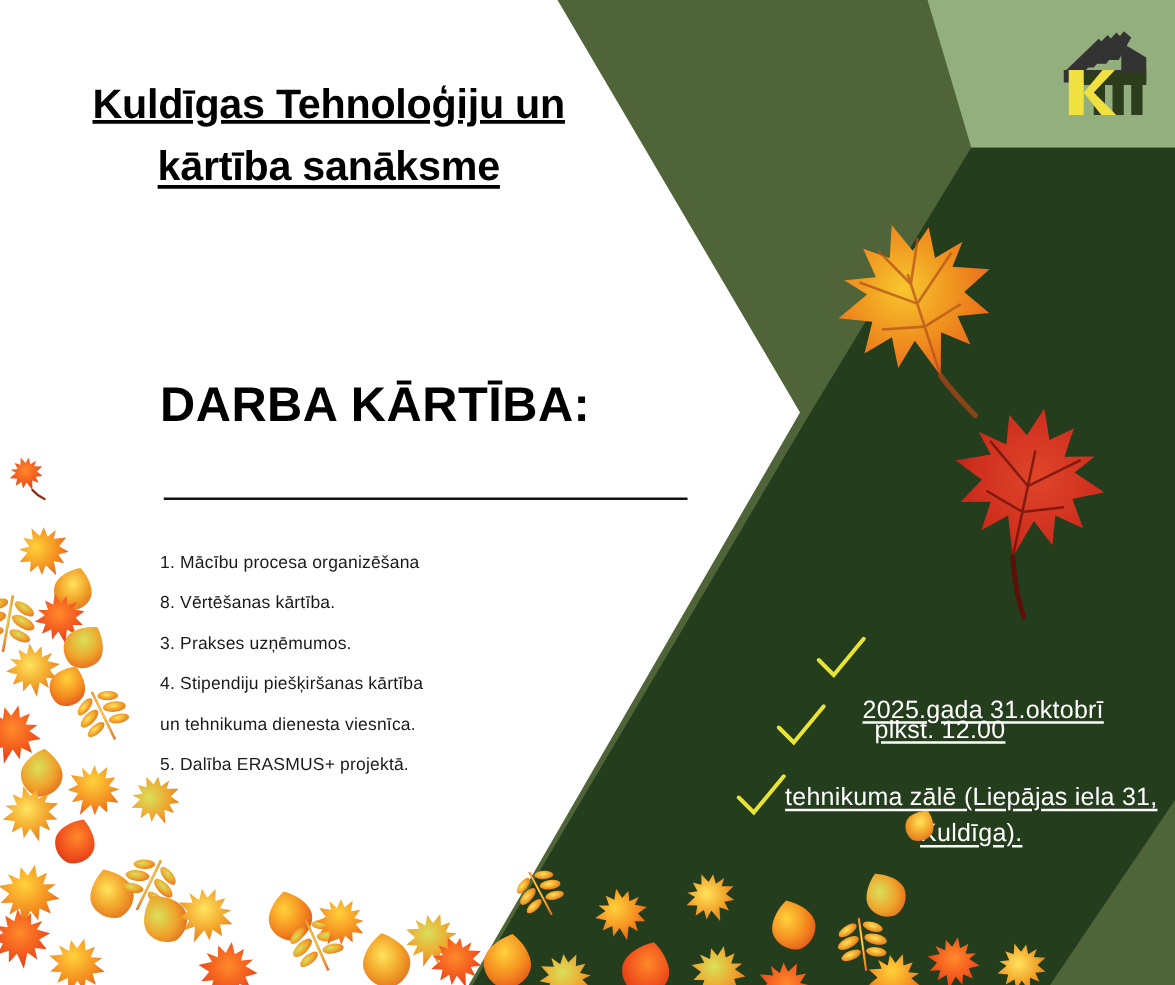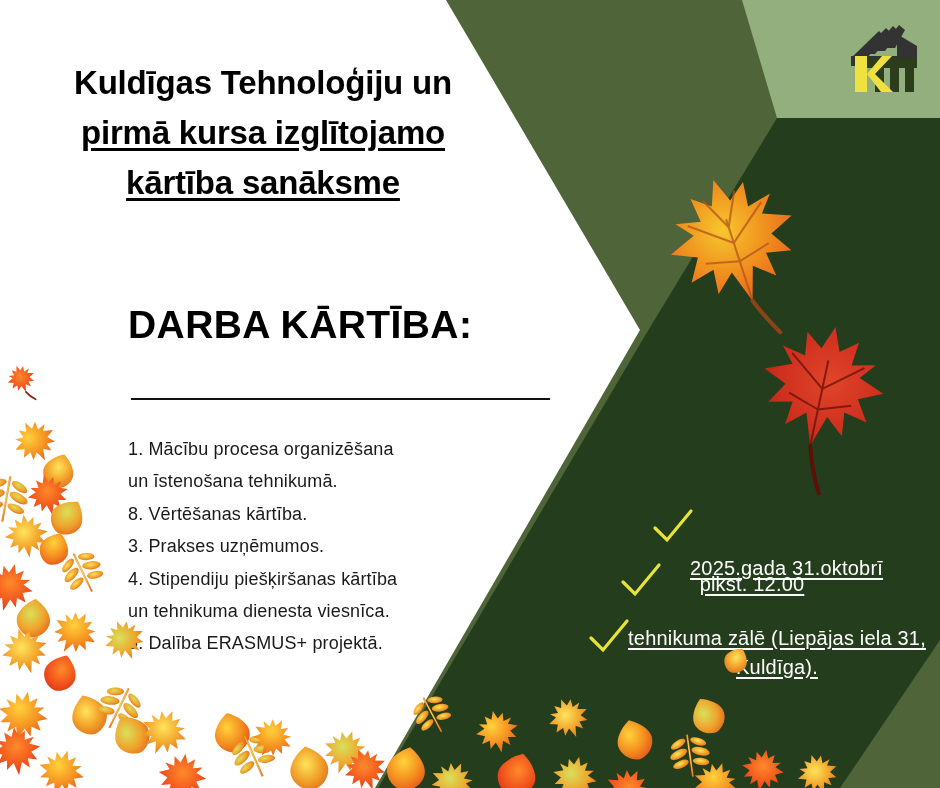--- a/index.html
+++ b/index.html
@@ -23,21 +23,21 @@
     position:absolute;
     left:28px; top:58px;
     width:470px;
     text-align:center;
     color:#000000;
     font-weight:bold;
     font-size:33px;
     line-height:50px;
     letter-spacing:-0.2px;
   }
-  .title-line{display:block;white-space:nowrap;}
+  .title-line{display:block;white-space:nowrap;text-decoration:underline;}
   .title-line.u{text-decoration:underline;text-underline-offset:4px;}
 
   .section-head{
     position:absolute;
     left:128px; top:303px;
     color:#000000;
     font-weight:bold;
     font-size:39px;
     letter-spacing:0.4px;
     white-space:nowrap;
@@ -48,21 +48,21 @@
     left:131px; top:398px;
     width:419px; height:0;
     border-top:2px solid #111111;
   }
 
   .agenda{
     position:absolute;
     left:128px; top:433px;
     width:340px;
     color:#1a1a1a;
-    font-size:18px;
+    font-size:14px;
     line-height:32.4px;
     letter-spacing:0.15px;
     font-weight:400;
   }
   .agenda div{white-space:nowrap;}
 
   
   .check-item{
     position:absolute;
     color:#ffffff;
@@ -105,30 +105,28 @@
 
     <polygon points="777,118 940,118 940,640 840,788 378,788 646,334" fill="#243D1C"></polygon>
 
     <polygon points="742,0 940,0 940,118 777,118" fill="#93AF7D"></polygon>
 
     <polygon points="375,788 446,0 437,0 366,788" fill="#ffffff" opacity="0"></polygon>
   </svg>
 
   <div class="title-block">
     <span class="title-line">Kuldīgas Tehnoloģiju un</span>
-    <span class="title-line u">pirmā kursa izglītojamo</span>
     <span class="title-line u"> kārtība sanāksme </span>
   </div>
 
   <div class="section-head">DARBA KĀRTĪBA:</div>
   <div class="divider"></div>
 
   <div class="agenda">
     <div>1. Mācību procesa organizēšana</div>
-    <div>un īstenošana tehnikumā.</div>
     <div>8. Vērtēšanas kārtība.</div>
     <div>3. Prakses uzņēmumos.</div>
     <div>4. Stipendiju piešķiršanas kārtība</div>
     <div>un tehnikuma dienesta viesnīca.</div>
     <div>5. Dalība ERASMUS+ projektā.</div>
   </div>
 
   <svg class="tick" id="tick-1" width="42" height="38" viewBox="0 0 42 38">
     <path d="M3 20 L15 32 L39 3" fill="none" stroke="#E8E335" stroke-width="3.2" stroke-linecap="round"></path>
   </svg>

